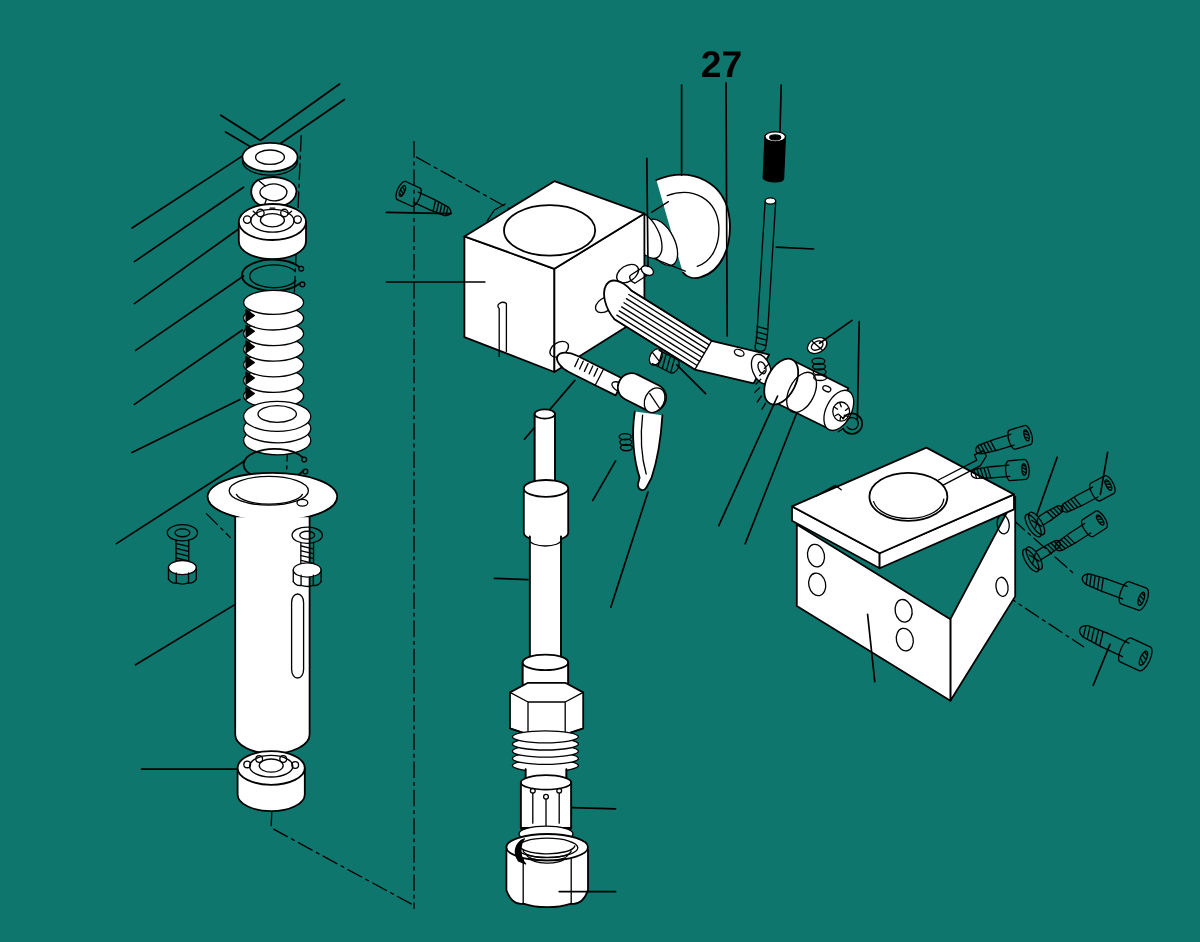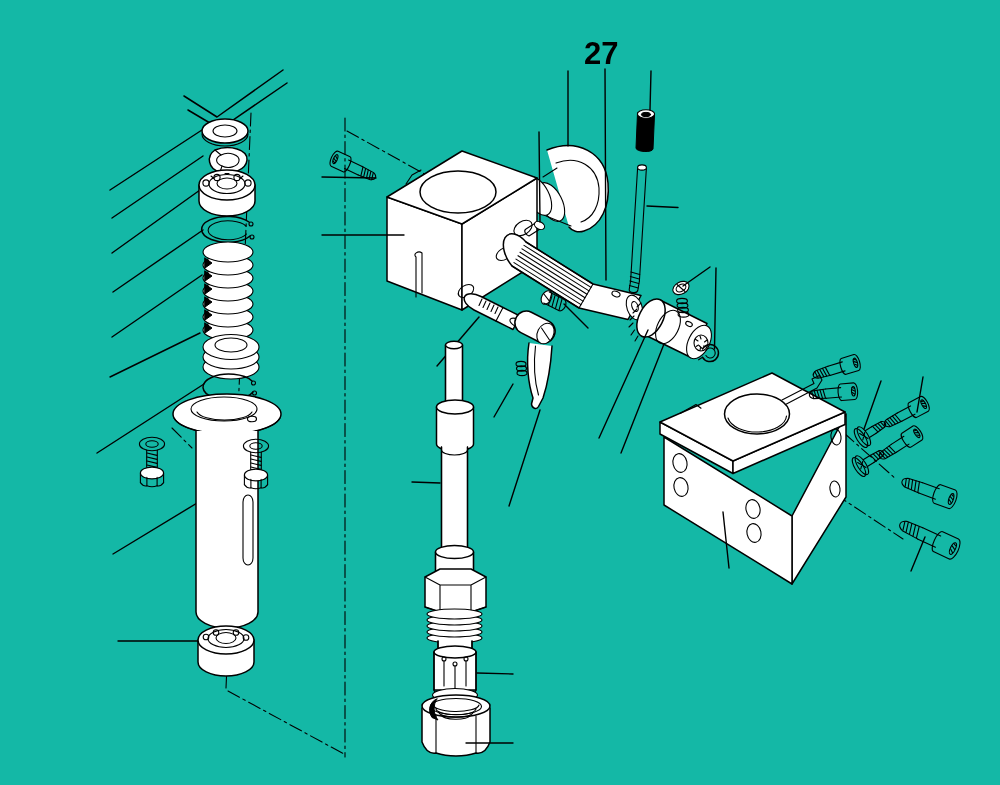--- a/index.html
+++ b/index.html
@@ -1,16 +1,16 @@
 <!DOCTYPE html>
 <html><head>
 <meta charset="utf-8">
 <style>
   html,body{margin:0;padding:0;background:#fff;}
-  .canvas{width:1000px;height:785px;background:#14b8a6;position:relative;overflow:hidden;
+  .canvas{width:1000px;height:785px;background:#0f766e;position:relative;overflow:hidden;
           font-family:"Liberation Sans", sans-serif;}
   svg{display:block;}
   svg *{stroke-linecap:round;stroke-linejoin:round;}
   .ln{stroke:#000;fill:none;stroke-width:1.5;}
   .fn{stroke:#000;fill:none;stroke-width:1.1;}
   .wf{stroke:#000;fill:#ffffff;stroke-width:1.5;}
   .wfn{stroke:#000;fill:#ffffff;stroke-width:1.1;}
   .bk{stroke:#000;fill:#000000;stroke-width:1;}
   .ldr{stroke:#000;fill:none;stroke-width:1.4;}
   .cl{stroke:#000;fill:none;stroke-width:1.1;stroke-dasharray:13 4 2.5 4;}

